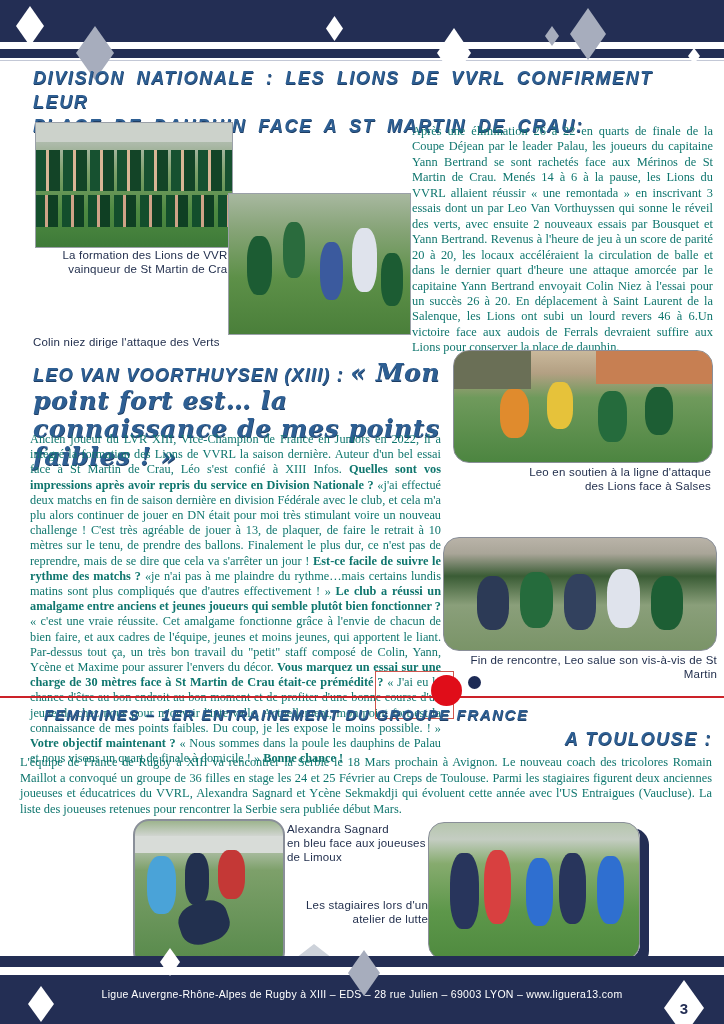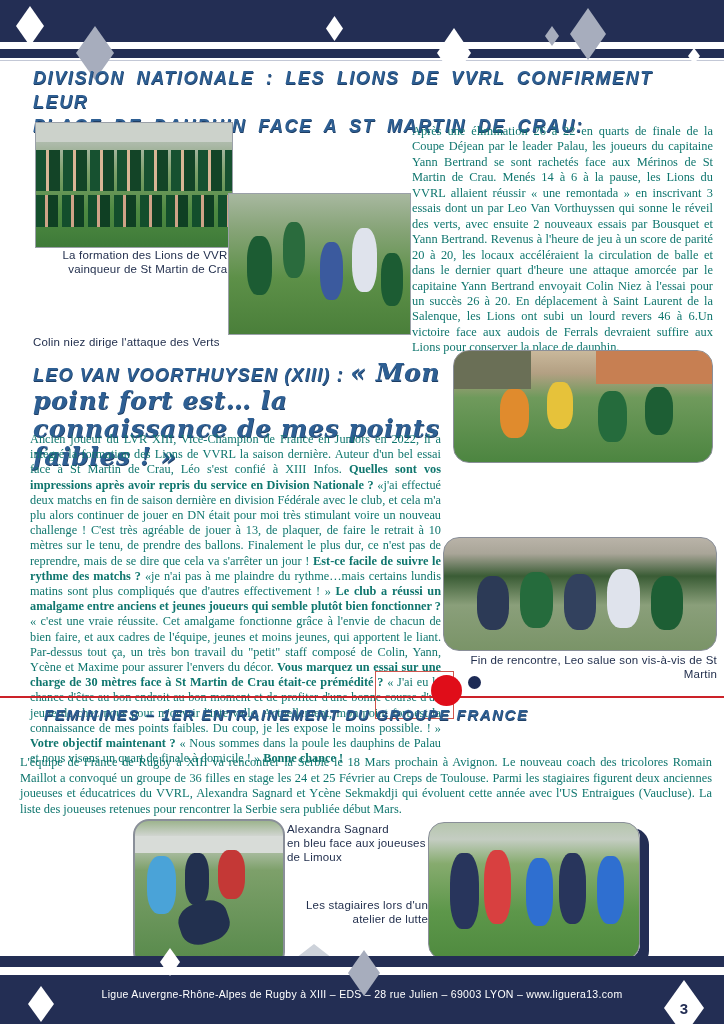--- a/index.html
+++ b/index.html
@@ -98,39 +98,42 @@
 
   <div class="photo rnd" style="left:453px;top:350px;width:258px;height:111px;
        background:linear-gradient(180deg,#c9b89b 0%,#b3a083 20%,#6f9a5c 42%,#4c8540 100%);">
     <div class="ph-strip" style="top:0;height:30%;right:0;left:55%;background:#c77f52;"></div>
     <div class="ph-strip" style="top:0;height:34%;left:0;right:70%;background:#6a6f56;"></div>
     <span class="b" style="left:18%;top:34%;width:11%;height:44%;background:#e08b2d;"></span>
     <span class="b" style="left:36%;top:28%;width:10%;height:42%;background:#e6c23a;"></span>
     <span class="b" style="left:56%;top:36%;width:11%;height:46%;background:#256b3c;"></span>
     <span class="b" style="left:74%;top:32%;width:11%;height:44%;background:#1d5e34;"></span>
   </div>
+  <div class="caption cap-center" style="left:453px;top:465px;width:258px;">Leo en soutien à la ligne d'attaque
+des Lions face à Salses</div>
 
   <div class="body-text a2-body"><span>Ancien joueur du LVR XIII, Vice-Champion de France en Juniors en 2022, il a intégré la formation des Lions de VVRL la saison dernière. Auteur d'un bel essai face à St Martin de Crau, Léo s'est confié à XIII Infos. </span><b>Quelles sont vos impressions après avoir repris du service en Division Nationale ? </b><span>«j'ai effectué deux matchs en fin de saison dernière en division Fédérale avec le club, et cela m'a plu alors continuer de jouer en DN était pour moi très stimulant voire un nouveau challenge ! C'est très agréable de jouer à 13, de plaquer, de faire le retrait  à 10 mètres sur le tenu, de prendre des ballons. Finalement le plus dur, ce n'est pas de reprendre, mais de se dire que cela va s'arrêter un jour ! </span><b>Est-ce facile de suivre le rythme des matchs ? </b><span>«je n'ai pas à me plaindre du rythme…mais certains lundis matins sont plus compliqués que d'autres effectivement ! » </span><b>Le club a réussi un amalgame entre anciens et jeunes joueurs qui semble plutôt bien fonctionner ? </b><span>« c'est une vraie réussite. Cet amalgame fonctionne grâce à l'envie de chacun de bien faire, et aux cadres de l'équipe, jeunes et moins jeunes, qui apportent le liant. Par-dessus tout ça, un très bon travail du "petit" staff composé de Colin, Yann, Ycène et Maxime pour assurer l'envers du décor. </span><b>Vous marquez un essai sur une charge de 30 mètres face à St Martin de Crau était-ce prémédité ? </b><span>« J'ai eu la chance d'être au bon endroit au bon moment et de profiter d'une bonne course d'un jeune de chez nous pour m'ouvrir l'intervalle. Actuellement, mon point fort est la connaissance de mes points faibles. Du coup, je les expose le moins possible. ! » </span><b>Votre objectif maintenant ? </b><span>« Nous sommes dans la poule les dauphins de Palau et nous visons un quart de finale à domicile ! » </span><b>Bonne chance !</b></div>
 
   <div class="photo rnd" style="left:443px;top:537px;width:272px;height:112px;
        background:linear-gradient(180deg,#b9b3a8 0%,#a9a598 14%,#3a5c35 34%,#8a9f7a 60%,#7a9468 100%);">
     <span class="b" style="left:12%;top:34%;width:12%;height:48%;background:#2c3a56;"></span>
     <span class="b" style="left:28%;top:30%;width:12%;height:50%;background:#256b3c;"></span>
     <span class="b" style="left:44%;top:32%;width:12%;height:50%;background:#32415e;"></span>
     <span class="b" style="left:60%;top:28%;width:12%;height:52%;background:#dfe3ec;"></span>
     <span class="b" style="left:76%;top:34%;width:12%;height:48%;background:#1d5e34;"></span>
   </div>
   <div class="caption cap-center" style="left:435px;top:653px;width:282px;">Fin de rencontre, Leo salue son vis-à-vis de St Martin</div>
 
   <div class="red-line"></div>
   <div class="red-rect"></div>
   <div class="red-circle"></div>
   <div class="navy-dot"></div>
 
   <div class="headline h3a">FEMININES – 1ER ENTRAINEMENT DU GROUPE FRANCE</div>
+  <div class="headline h3b">A TOULOUSE :</div>
   <div class="body-text a3-body">L'équipe de France de Rugby à XIII va rencontrer la Serbie le 18 Mars prochain à Avignon. Le nouveau coach des tricolores Romain Maillot a convoqué un groupe de 36 filles en stage les 24 et 25 Février au Creps de Toulouse. Parmi les stagiaires figurent deux anciennes joueuses et éducatrices du VVRL, Alexandra Sagnard et Ycène Sekmakdji qui évoluent cette année avec l'US Entraigues (Vaucluse). La liste des joueuses retenues pour rencontrer la Serbie sera publiée début Mars.</div>
 
   <div class="photo rnd" style="left:133px;top:819px;width:148px;height:145px;border-width:2px;
        background:linear-gradient(180deg,#9db48e 0%,#cfd4ce 10%,#7da06a 34%,#56894a 100%);">
     <div class="ph-strip" style="top:10%;height:12%;background:#d8dcd8;"></div>
     <span class="b" style="left:8%;top:24%;width:20%;height:40%;background:#4aa3d8;"></span>
     <span class="b" style="left:34%;top:22%;width:16%;height:36%;background:#22304f;"></span>
     <span class="b" style="left:56%;top:20%;width:18%;height:34%;background:#c43836;"></span>
     <span class="b" style="left:30%;top:56%;width:34%;height:28%;background:#22304f;transform:rotate(-18deg);"></span>
   </div>

